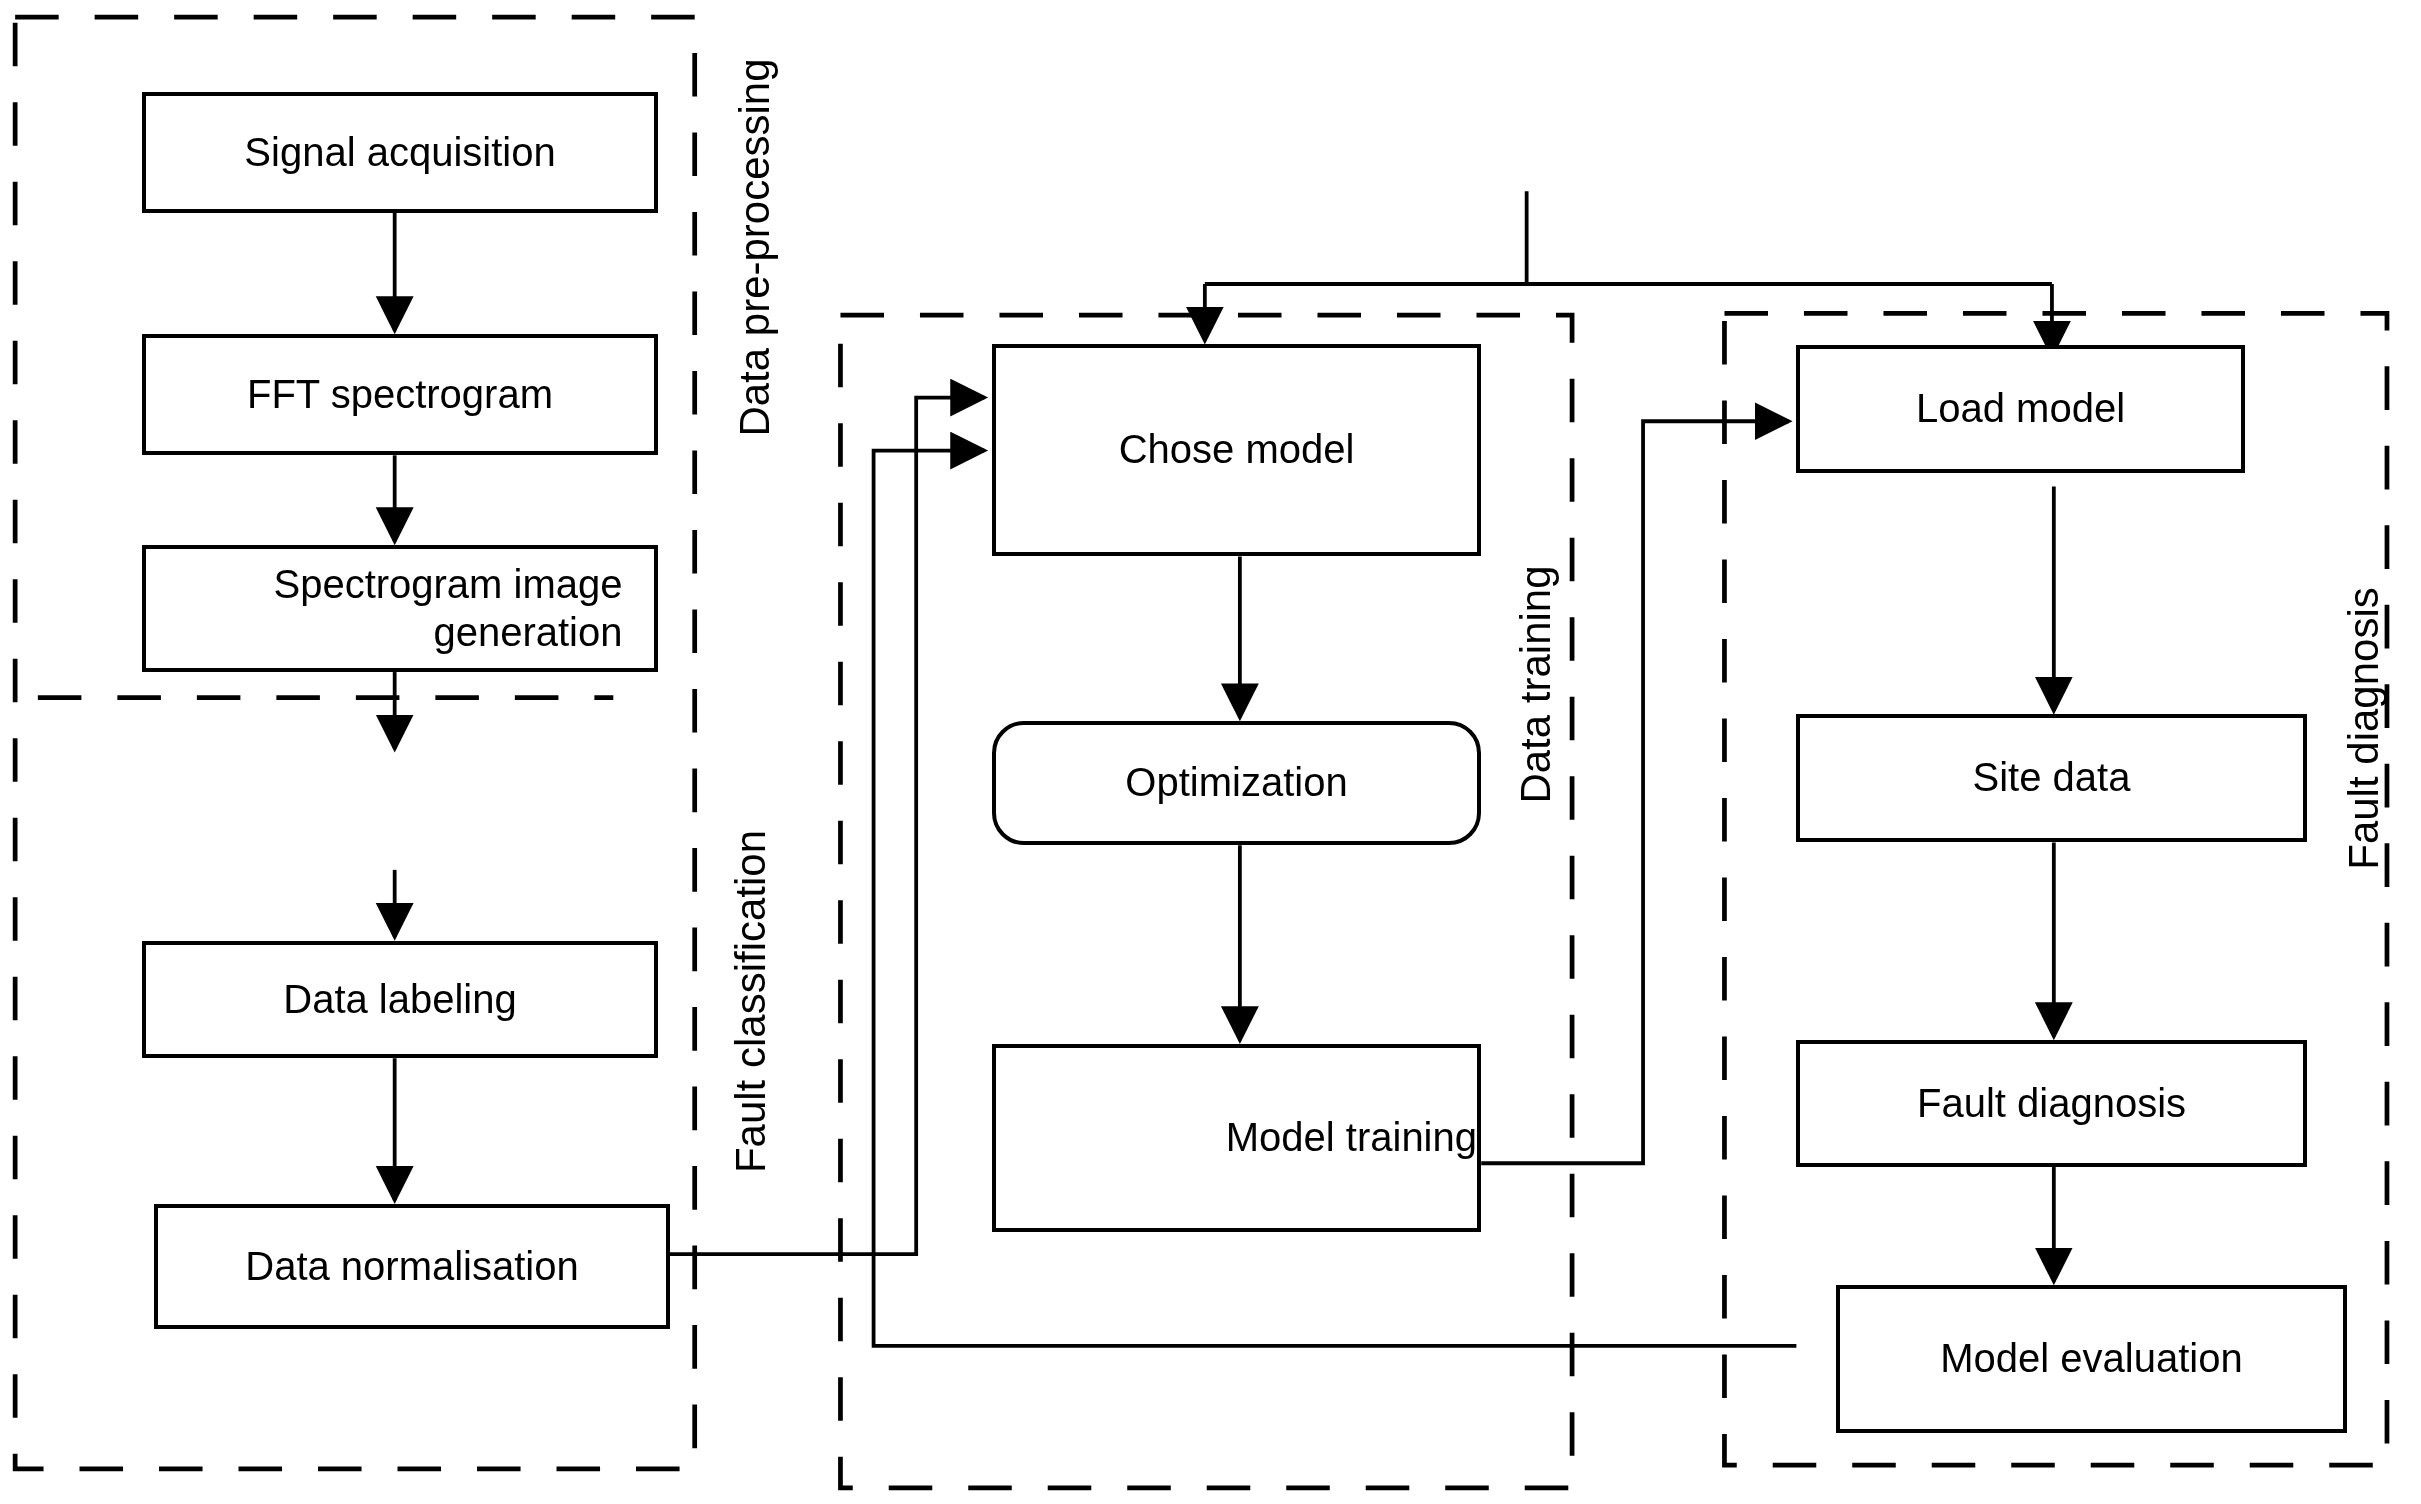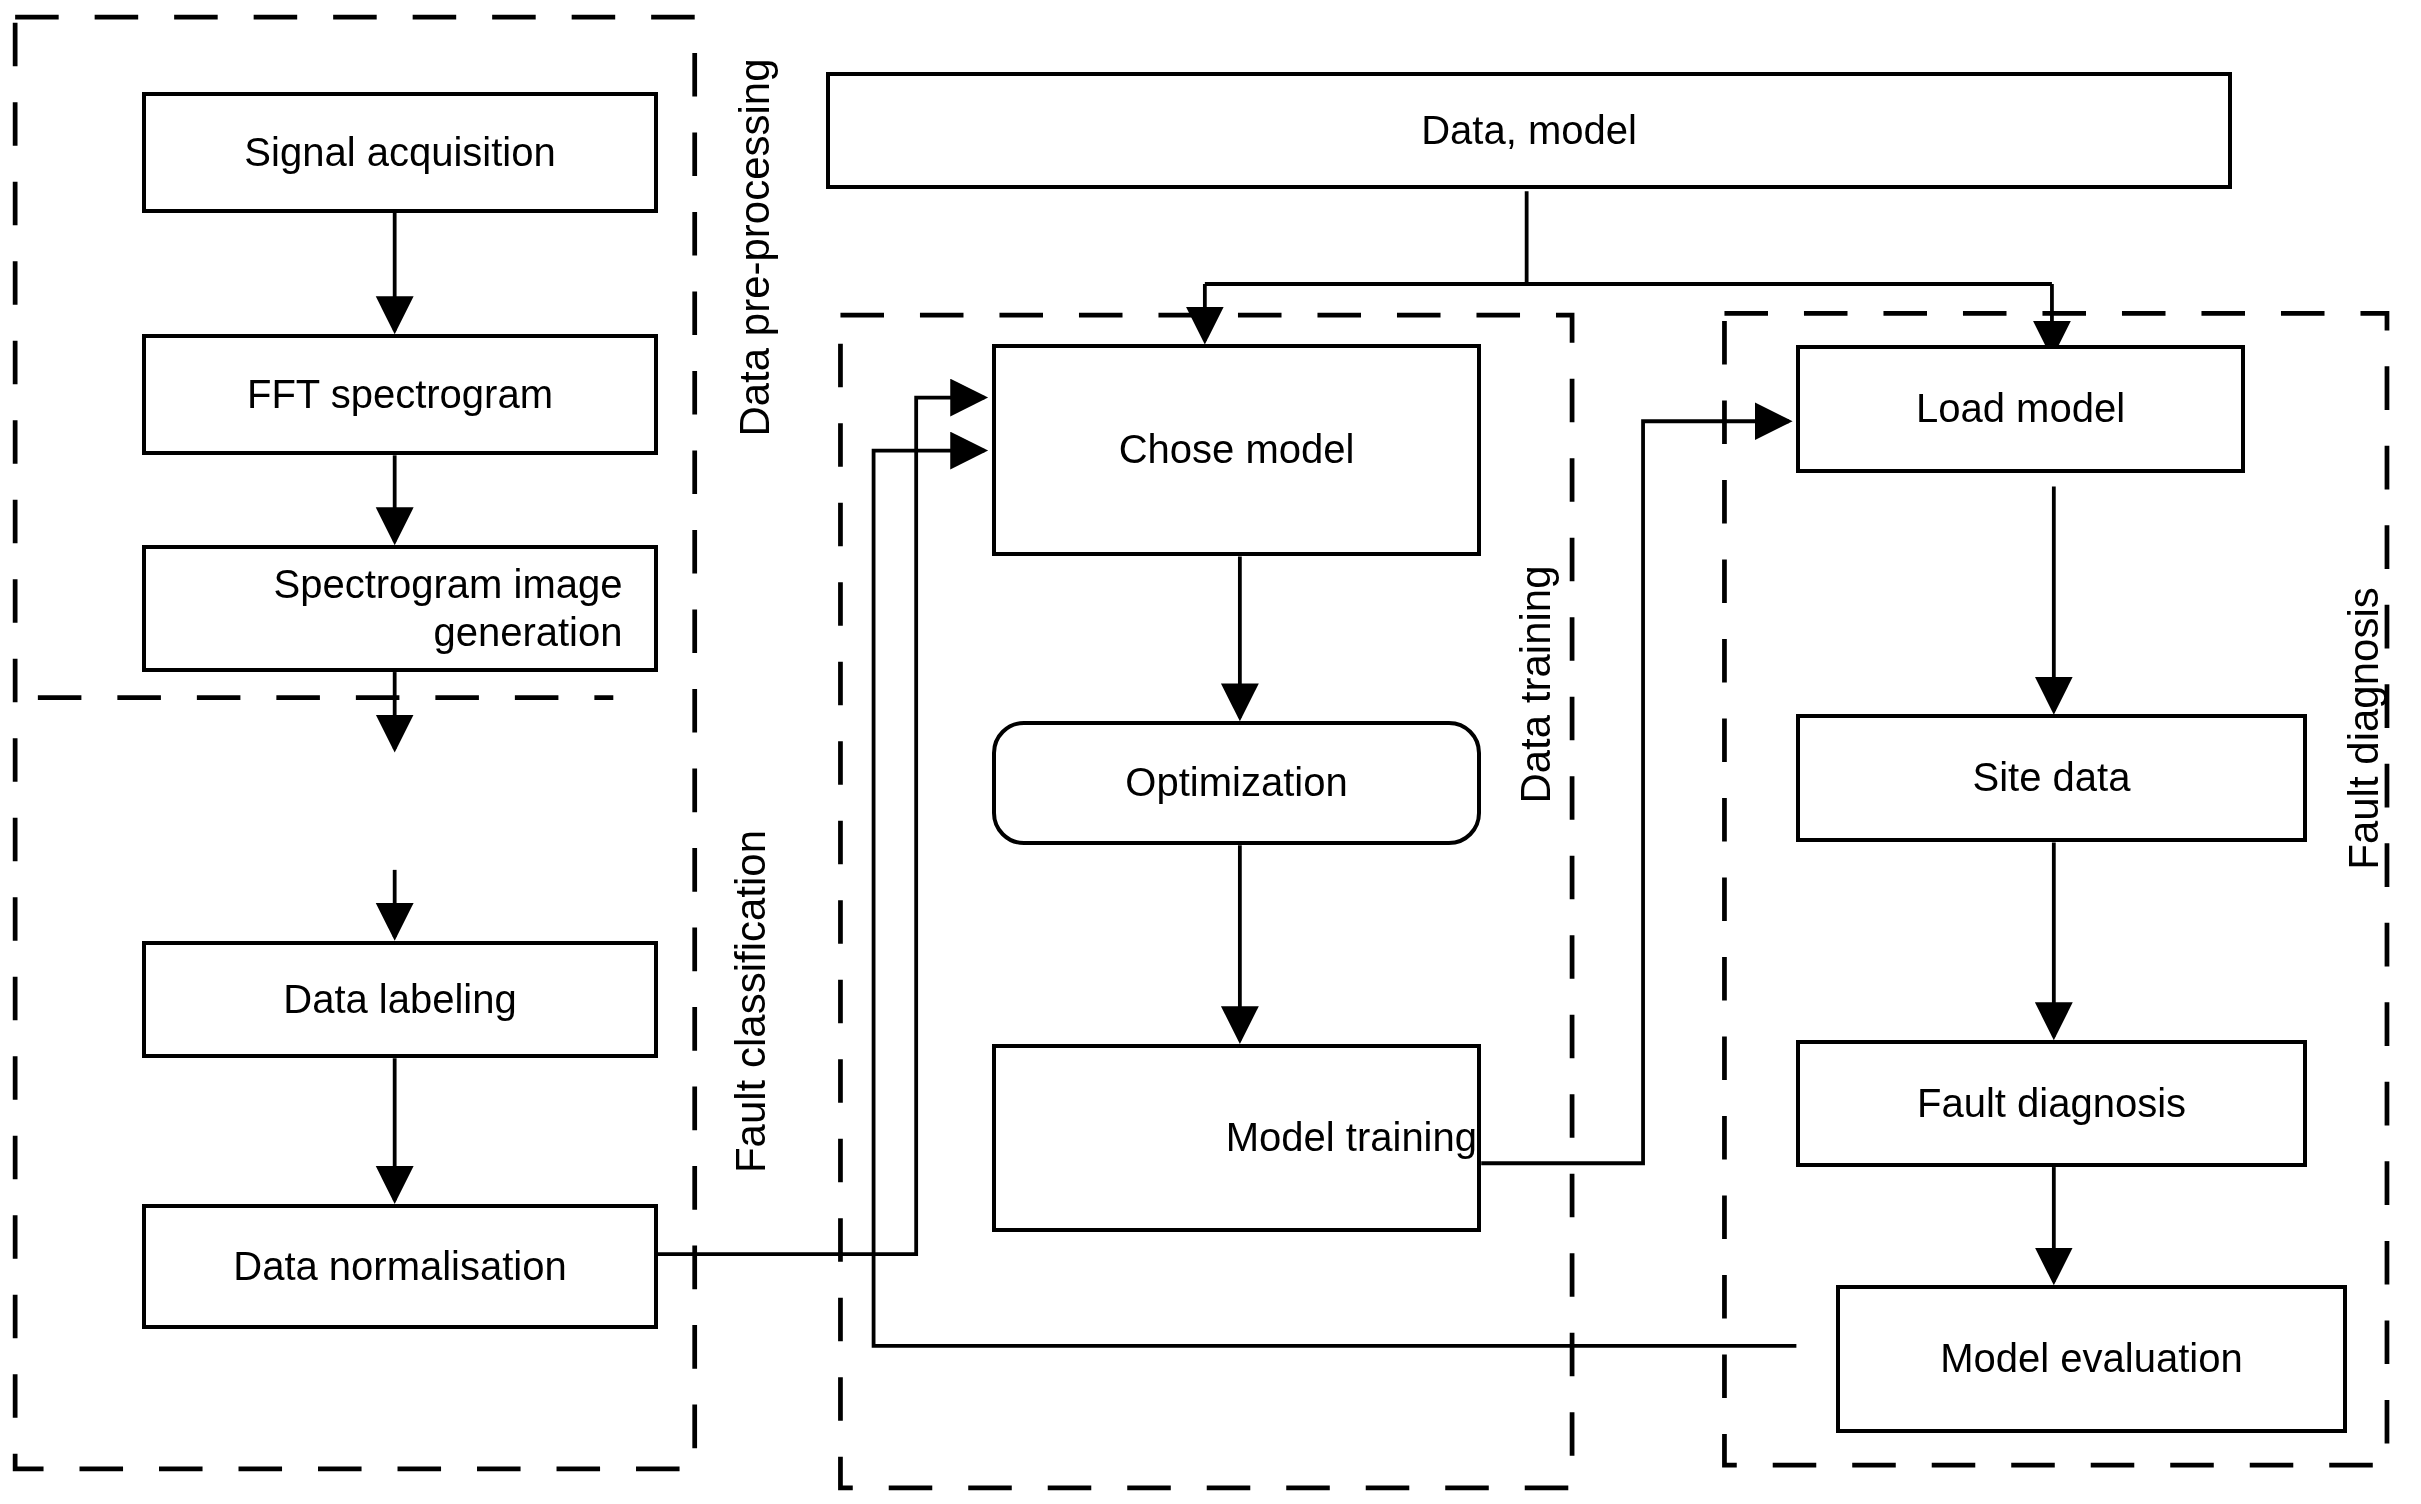--- a/index.html
+++ b/index.html
@@ -88,37 +88,34 @@
       <path d="M695 1325 L968 1325 L968 420 L1040 420" stroke-width="4" marker-end="url(#arrow)"></path>
       <path d="M1898 1422 L923 1422 L923 476 L1040 476" stroke-width="4" marker-end="url(#arrow)"></path>
       <path d="M1565 1229 L1736 1229 L1736 445 L1890 445" stroke-width="4" marker-end="url(#arrow)"></path>
 
       <path d="M2170 514 L2170 751" stroke-width="4" marker-end="url(#arrow)"></path>
       <path d="M2170 890 L2170 1095" stroke-width="4" marker-end="url(#arrow)"></path>
       <path d="M2170 1233 L2170 1354" stroke-width="4" marker-end="url(#arrow)"></path>
     </g>
   </svg>
 
-  <div class="box" style="left:826px; top:72px; width:1406px; height:117px;">
-    <span class="lbl">Data, model</span>
-  </div>
 
   <div class="box" style="left:142px; top:83px; width:516px; height:121px;margin-top:9px;">
     <span class="lbl">Signal acquisition</span>
   </div>
   <div class="box" style="left:142px; top:334px; width:516px; height:121px;">
     <span class="lbl">FFT spectrogram</span>
   </div>
   <div class="box" style="left:142px; top:545px; width:516px; height:127px;">
     <span class="lbl wrap-narrow">Spectrogram image generation</span>
   </div>
   <div class="box" style="left:142px; top:941px; width:516px; height:117px;">
     <span class="lbl">Data labeling</span>
   </div>
-  <div class="box" style="left:142px; top:1204px; width:516px; height:125px;">
+  <div class="box" style="left:154px; top:1204px; width:516px; height:125px;">
     <span class="lbl">Data normalisation</span>
   </div>
 
   <div class="box" style="left:992px; top:344px; width:489px; height:212px;">
     <span class="lbl">Chose model</span>
   </div>
   <div class="box" style="left:992px; top:721px; width:489px; height:124px;border-radius:32px;">
     <span class="lbl">Optimization</span>
   </div>
   <div class="box" style="left:992px; top:1044px; width:489px; height:188px;justify-content:flex-end;">

